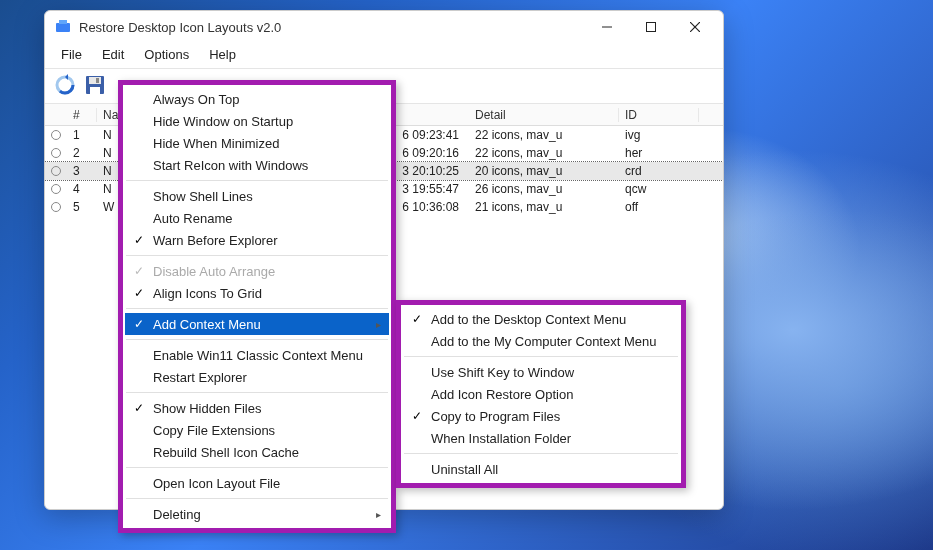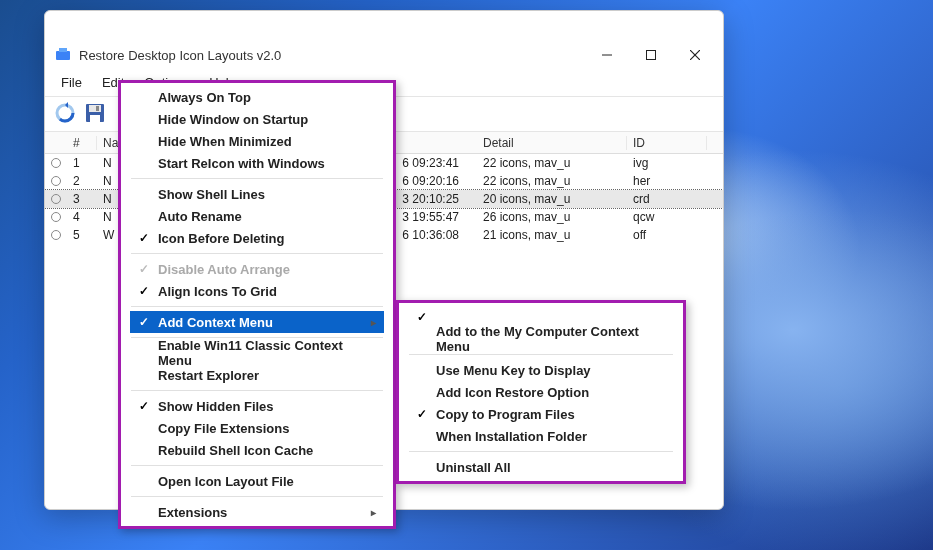--- a/index.html
+++ b/index.html
@@ -31,21 +31,20 @@
     border-radius: 6px;
     box-shadow: 0 8px 30px rgba(0,0,0,0.25);
     display: flex;
     flex-direction: column;
   }
   .titlebar {
     display: flex;
     align-items: center;
     height: 32px;
     padding: 0 6px;
-    margin-top: 28px;
   }
   .titlebar .icon {
     width: 16px; height: 16px;
     margin: 0 8px 0 4px;
   }
   .titlebar .title { flex: 1; font-size: 13px; color: #333; }
   .winbtn {
     width: 44px; height: 28px;
     display: flex; align-items: center; justify-content: center;
     color: #222;
@@ -86,46 +85,45 @@
     background: #fafafa;
   }
   .grid-header > div {
     padding: 0 6px;
     border-right: 1px solid #e8e8e8;
   }
   .col-radio { width: 22px; }
   .col-idx { width: 30px; }
   .col-name { width: 56px; }
   .col-savedon { width: 316px; text-align: left; }
-  .col-detail { width: 150px; margin-left: 8px; }
+  .col-detail { width: 150px; }
   .col-id { width: 80px; }
   .row {
     display: flex;
     height: 18px;
     align-items: center;
     font-size: 12px;
     color: #222;
   }
   .row.selected { outline: 1px dotted #666; background: #e8e8e8; }
   .row > div { padding: 0 6px; overflow: hidden; white-space: nowrap; }
   .radio {
     width: 10px; height: 10px;
     border: 1px solid #888;
     border-radius: 50%;
     margin: 0 auto;
   }
   .dropdown {
     position: absolute;
     background: #fff;
-    border: 3px solid #a21caf;
+    border: 5px solid #a21caf;
     box-shadow: 3px 3px 8px rgba(0,0,0,0.25);
-    padding: 3px 9px;
+    padding: 3px 2px;
     font-size: 13px;
     z-index: 10;
-    font-weight: bold;
   }
   .dmenu1 { left: 118px; top: 80px; width: 278px; }
   .dmenu2 { left: 396px; top: 300px; width: 290px; }
   .ditem {
     display: flex;
     align-items: center;
     height: 22px;
     padding: 0 18px 0 0;
     color: #222;
     position: relative;
@@ -293,21 +291,21 @@
     <div class="ditem">
       <span class="chk"></span>
       <span class="lbl">Show Shell Lines</span>
     </div>
     <div class="ditem">
       <span class="chk"></span>
       <span class="lbl">Auto Rename</span>
     </div>
     <div class="ditem">
       <span class="chk">✓</span>
-      <span class="lbl">Icon Before Deleting</span>
+      <span class="lbl">Warn Before Explorer</span>
     </div>
     <div class="dsep"></div>
     <div class="ditem disabled">
       <span class="chk">✓</span>
       <span class="lbl">Disable Auto Arrange</span>
     </div>
     <div class="ditem">
       <span class="chk">✓</span>
       <span class="lbl">Align Icons To Grid</span>
     </div>
@@ -340,37 +338,38 @@
       <span class="lbl">Rebuild Shell Icon Cache</span>
     </div>
     <div class="dsep"></div>
     <div class="ditem">
       <span class="chk"></span>
       <span class="lbl">Open Icon Layout File</span>
     </div>
     <div class="dsep"></div>
     <div class="ditem">
       <span class="chk"></span>
-      <span class="lbl">Extensions</span>
+      <span class="lbl">Deleting</span>
       <span class="arrow">▸</span>
     </div>
   </div>
 
 <div class="dropdown dmenu2" id="menu2">
     <div class="ditem">
       <span class="chk">✓</span>
+      <span class="lbl">Add to the Desktop Context Menu</span>
     </div>
     <div class="ditem">
       <span class="chk"></span>
       <span class="lbl">Add to the My Computer Context Menu</span>
     </div>
     <div class="dsep"></div>
     <div class="ditem">
       <span class="chk"></span>
-      <span class="lbl">Use Menu Key to Display</span>
+      <span class="lbl">Use Shift Key to Window</span>
     </div>
     <div class="ditem">
       <span class="chk"></span>
       <span class="lbl">Add Icon Restore Option</span>
     </div>
     <div class="ditem">
       <span class="chk">✓</span>
       <span class="lbl">Copy to Program Files</span>
     </div>
     <div class="ditem">

